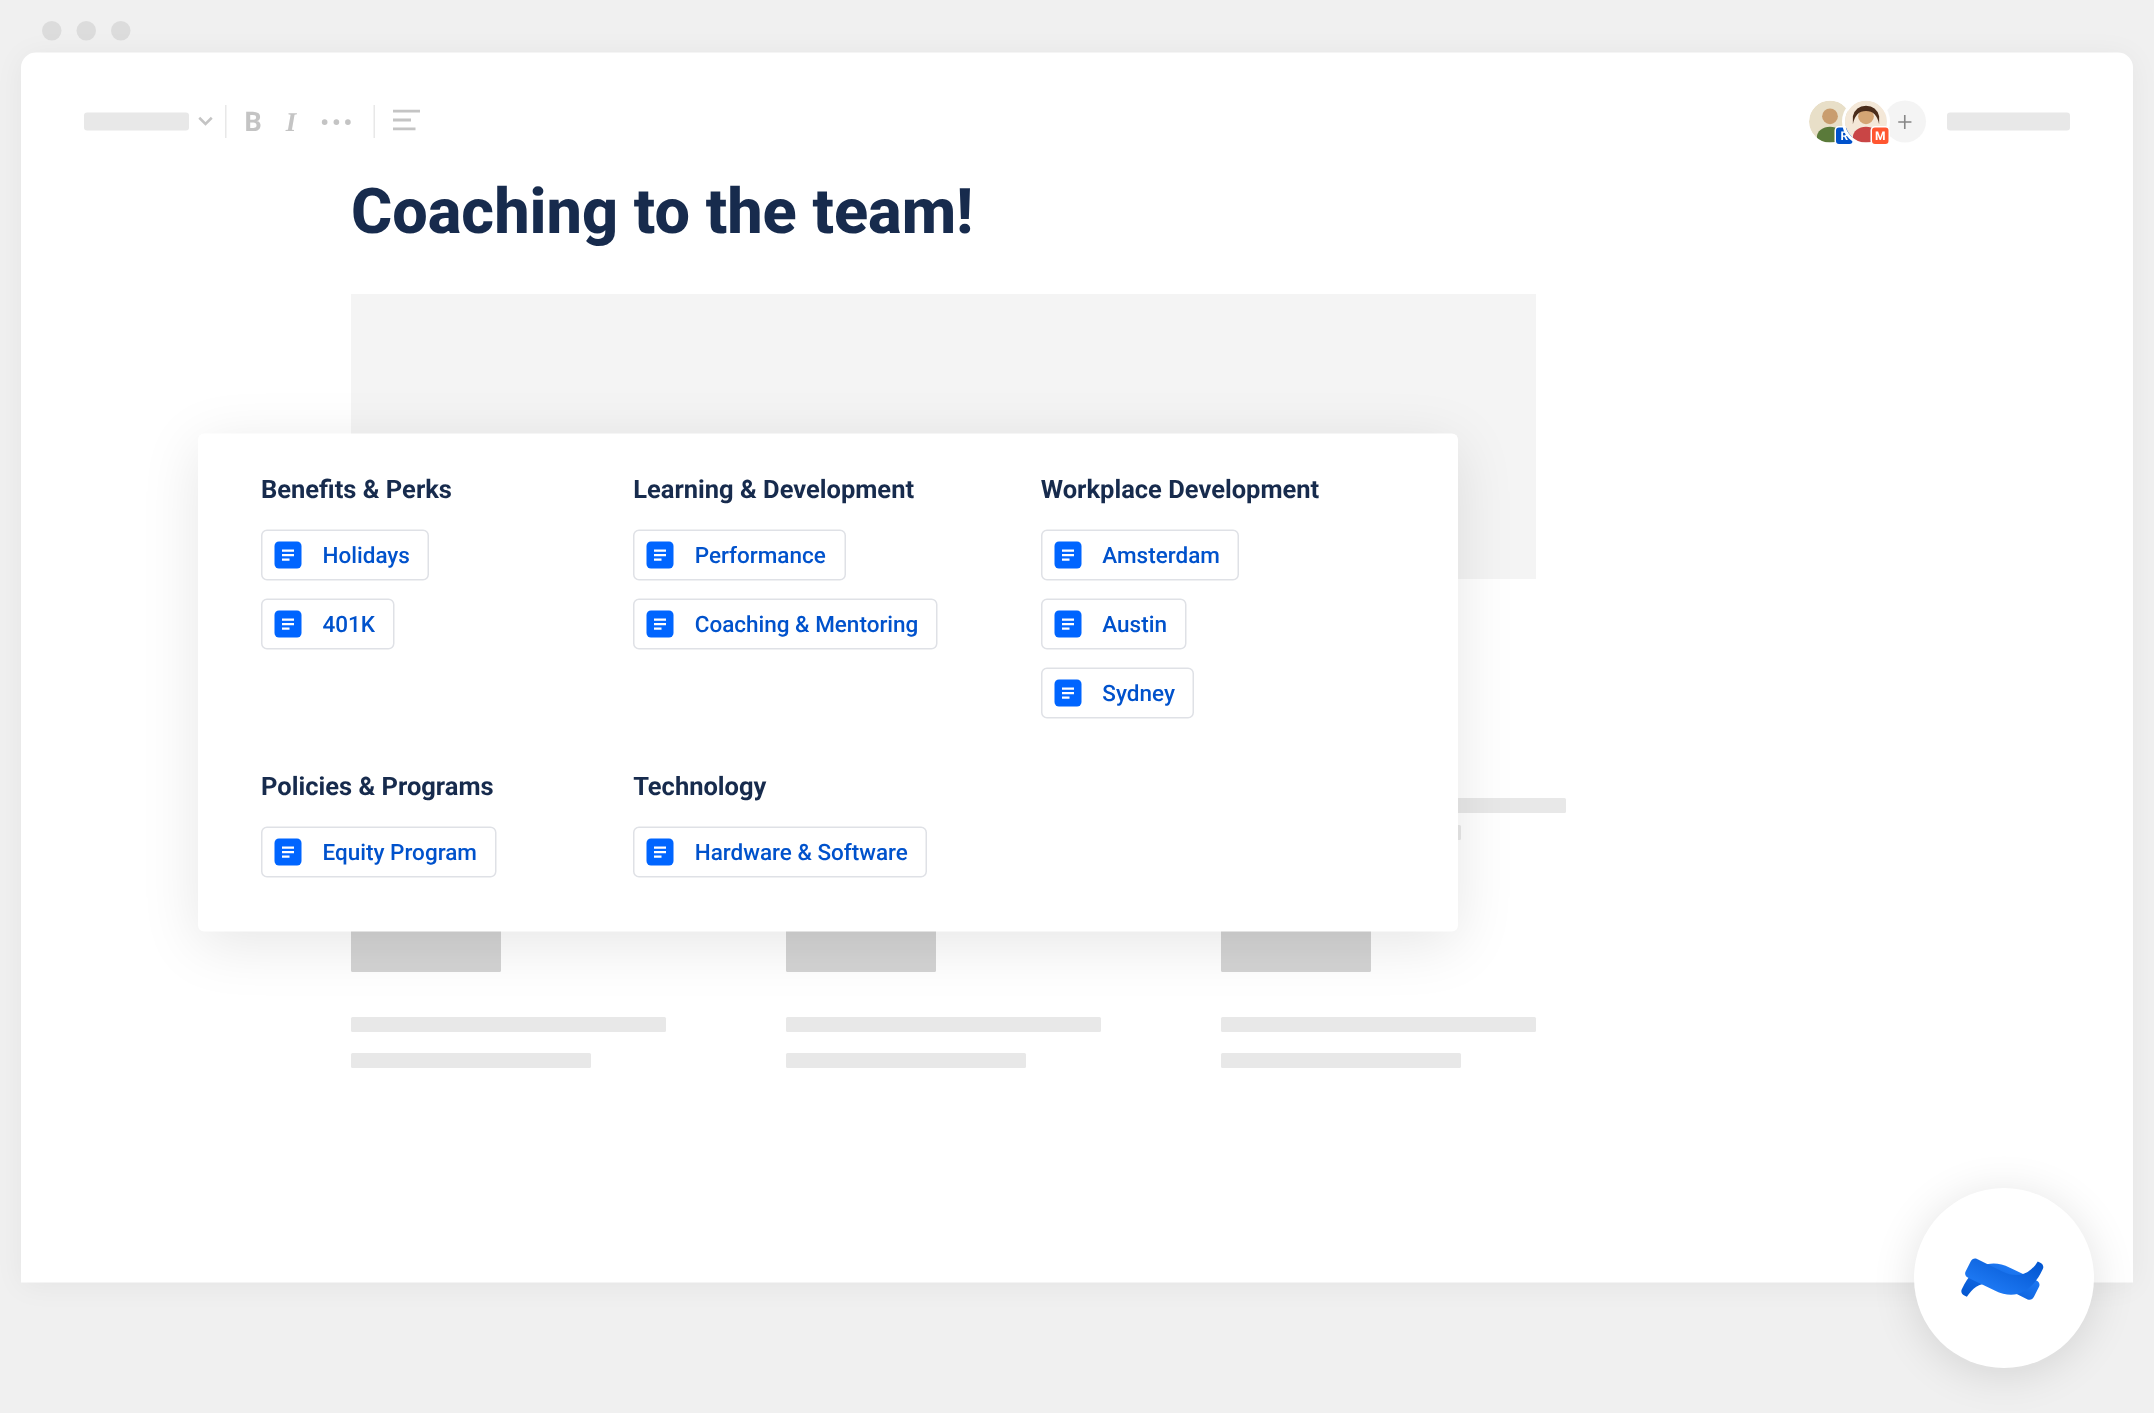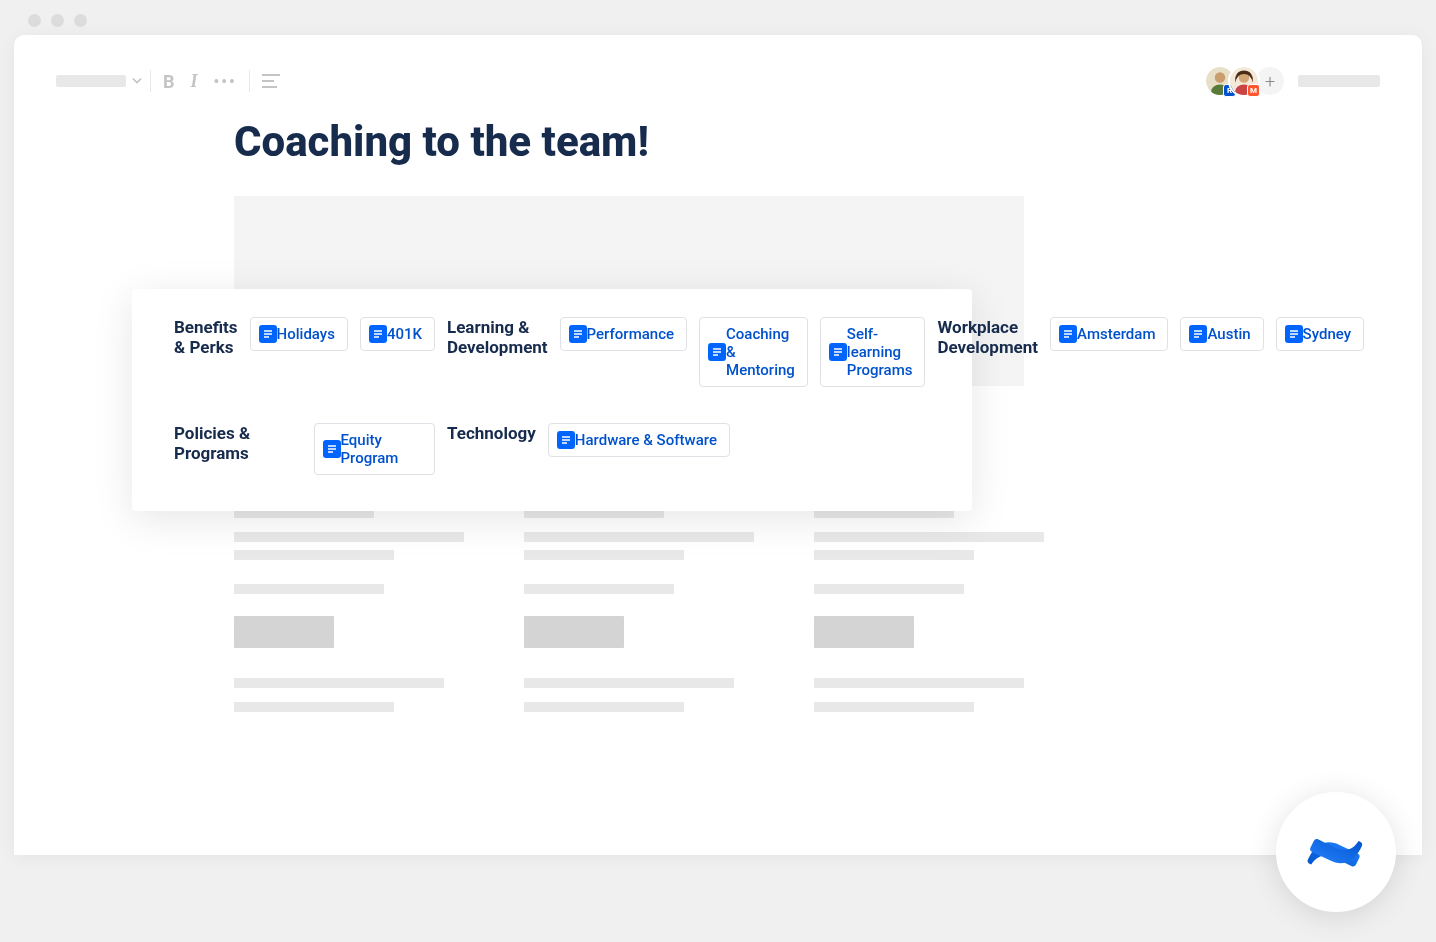--- a/index.html
+++ b/index.html
@@ -185,33 +185,34 @@
       padding: 28px 42px 36px;
       z-index: 10;
     }
     .card-grid {
       display: grid;
       grid-template-columns: 1fr 1.1fr 1fr;
       gap: 36px 12px;
     }
     .card-section {
       display: flex;
+      flex-direction: column;
       gap: 12px;
       align-items: flex-start;
     }
     .section-heading {
       font-size: 17px;
       font-weight: 700;
       color: #172b4d;
       margin-bottom: 4px;
     }
     .doc-chip {
       display: inline-flex;
       align-items: center;
-      gap: 0;
+      gap: 14px;
       padding: 7px 12px 7px 8px;
       border: 1px solid #dfe1e6;
       border-radius: 4px;
       color: #0052cc;
       font-size: 15px;
       font-weight: 500;
       cursor: pointer;
       background: #fff;
     }
     .doc-icon {
@@ -377,30 +378,20 @@
           </div>
           <div class="doc-chip">
             <div class="doc-icon">
               <svg viewBox="0 0 10 10">
                 <line x1="1" y1="2" x2="9" y2="2" stroke="#fff" stroke-width="1.5"></line>
                 <line x1="1" y1="5" x2="9" y2="5" stroke="#fff" stroke-width="1.5"></line>
                 <line x1="1" y1="8" x2="6" y2="8" stroke="#fff" stroke-width="1.5"></line>
               </svg>
             </div>
             <span>Coaching &amp; Mentoring</span>
-          </div>
-          <div class="doc-chip">
-            <div class="doc-icon">
-              <svg viewBox="0 0 10 10">
-                <line x1="1" y1="2" x2="9" y2="2" stroke="#fff" stroke-width="1.5"></line>
-                <line x1="1" y1="5" x2="9" y2="5" stroke="#fff" stroke-width="1.5"></line>
-                <line x1="1" y1="8" x2="6" y2="8" stroke="#fff" stroke-width="1.5"></line>
-              </svg>
-            </div>
-            <span>Self-learning Programs</span>
           </div>
         </div>
         <div class="card-section">
           <div class="section-heading">Workplace Development</div>
           <div class="doc-chip">
             <div class="doc-icon">
               <svg viewBox="0 0 10 10">
                 <line x1="1" y1="2" x2="9" y2="2" stroke="#fff" stroke-width="1.5"></line>
                 <line x1="1" y1="5" x2="9" y2="5" stroke="#fff" stroke-width="1.5"></line>
                 <line x1="1" y1="8" x2="6" y2="8" stroke="#fff" stroke-width="1.5"></line>

